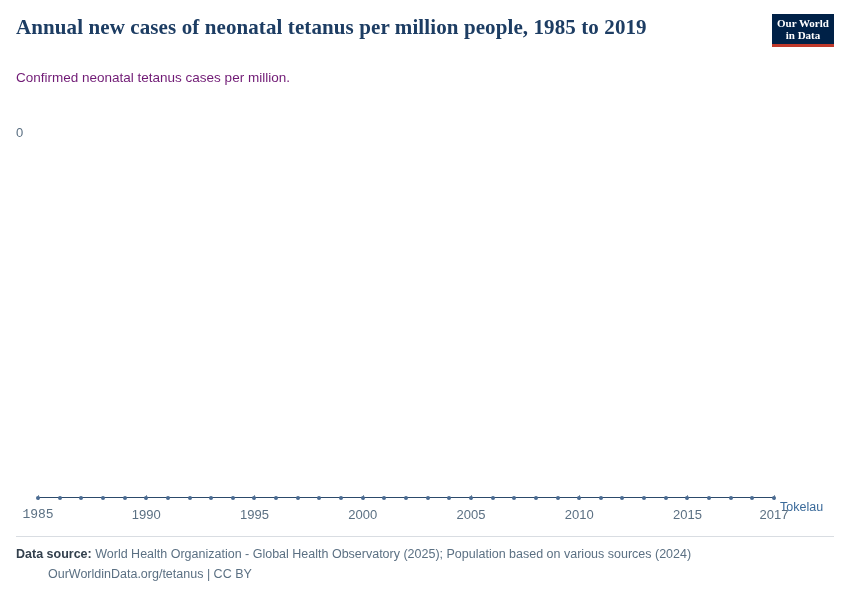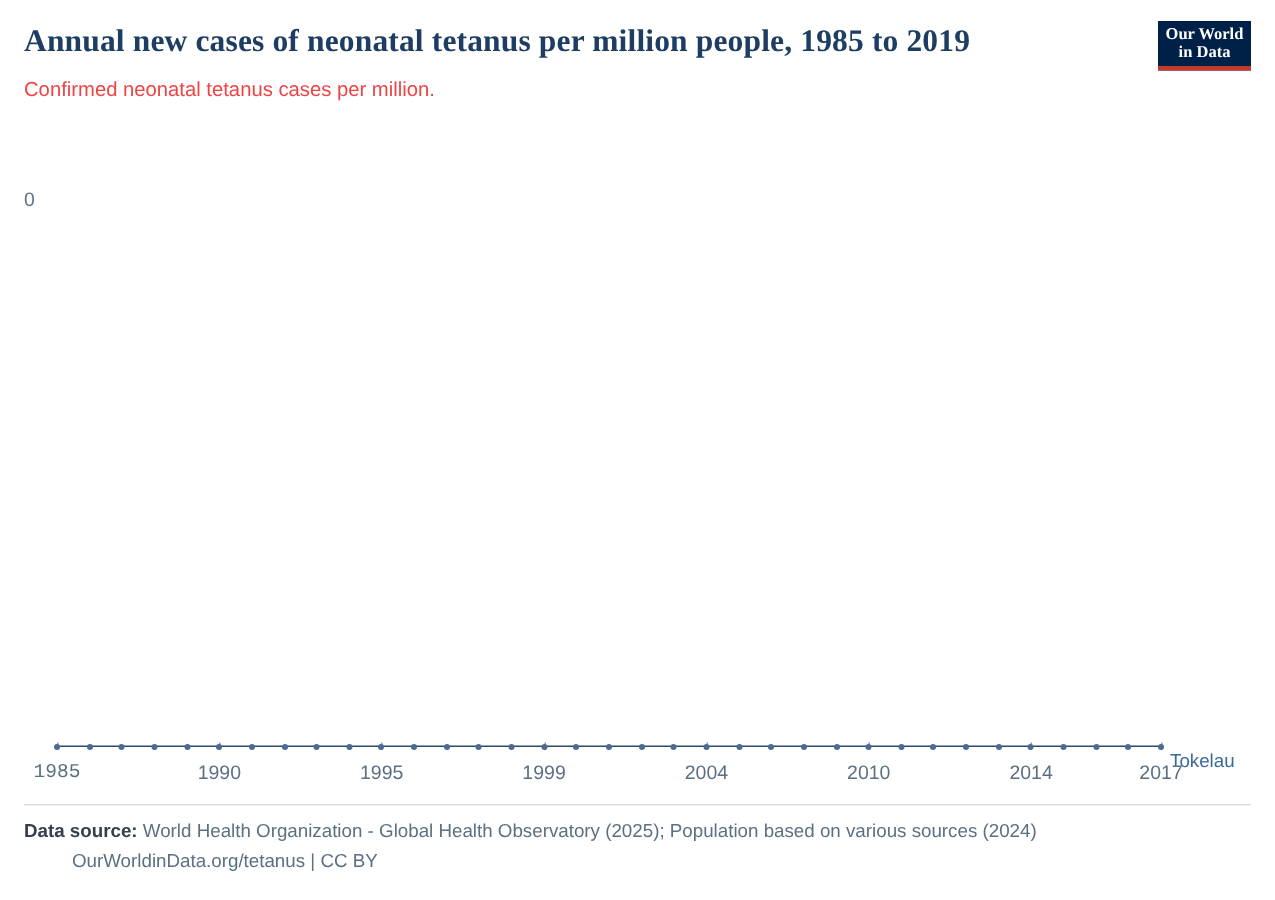--- a/index.html
+++ b/index.html
@@ -30,22 +30,22 @@
     font-size: 21px;
     font-weight: bold;
     line-height: 1.32;
     color: #1d3d63;
     margin: 0;
     max-width: 650px;
     letter-spacing: 0.1px;
   }
   .subtitle {
     font-size: 13.5px;
-    color: #ef4444;
-    margin-top: 9px;
+    color: #701a75;
+    margin-top: 27px;
     line-height: 1.35;
     max-width: 700px;
   }
   .owid-logo {
     position: absolute;
     top: 0px;
     right: 0px;
     width: 62px;
     height: 33px;
     background: #002147;
@@ -160,27 +160,27 @@
     <div class="plot" id="plot">
       <div class="axis-line"></div>
       <div class="series-label" id="series-label" style="left: 742px; top: 392px;">Tokelau</div>
     <div class="x-tick" style="left: 0px;"></div>
         <div class="x-label" style="left: 0px; font-family: Liberation Mono, monospace;">1985</div>
         <div class="x-tick" style="left: 108.235px;"></div>
         <div class="x-label" style="left: 108.235px;">1990</div>
         <div class="x-tick" style="left: 216.471px;"></div>
         <div class="x-label" style="left: 216.471px;">1995</div>
         <div class="x-tick" style="left: 324.706px;"></div>
-        <div class="x-label" style="left: 324.706px;">1999</div>
+        <div class="x-label" style="left: 324.706px;">2000</div>
         <div class="x-tick" style="left: 432.941px;"></div>
-        <div class="x-label" style="left: 432.941px;">2004</div>
+        <div class="x-label" style="left: 432.941px;">2005</div>
         <div class="x-tick" style="left: 541.176px;"></div>
         <div class="x-label" style="left: 541.176px; text-align: center;">2010</div>
         <div class="x-tick" style="left: 649.412px;"></div>
-        <div class="x-label" style="left: 649.412px;">2014</div>
+        <div class="x-label" style="left: 649.412px;">2015</div>
         <div class="x-tick" style="left: 736px;"></div>
         <div class="x-label" style="left: 736px;">2017</div>
         <div class="dot" style="left: -2px; top: 388px; background: rgb(74, 107, 146);"></div>
         <div class="dot" style="left: 19.6471px; top: 388px; background: rgb(74, 107, 146);"></div>
         <div class="dot" style="left: 41.2941px; top: 388px; background: rgb(74, 107, 146);"></div>
         <div class="dot" style="left: 62.9412px; top: 388px; background: rgb(74, 107, 146);"></div>
         <div class="dot" style="left: 84.5882px; top: 388px; background: rgb(74, 107, 146);"></div>
         <div class="dot" style="left: 106.235px; top: 388px; background: rgb(74, 107, 146);"></div>
         <div class="dot" style="left: 127.882px; top: 388px; background: rgb(74, 107, 146);"></div>
         <div class="dot" style="left: 149.529px; top: 388px; background: rgb(74, 107, 146);"></div>

